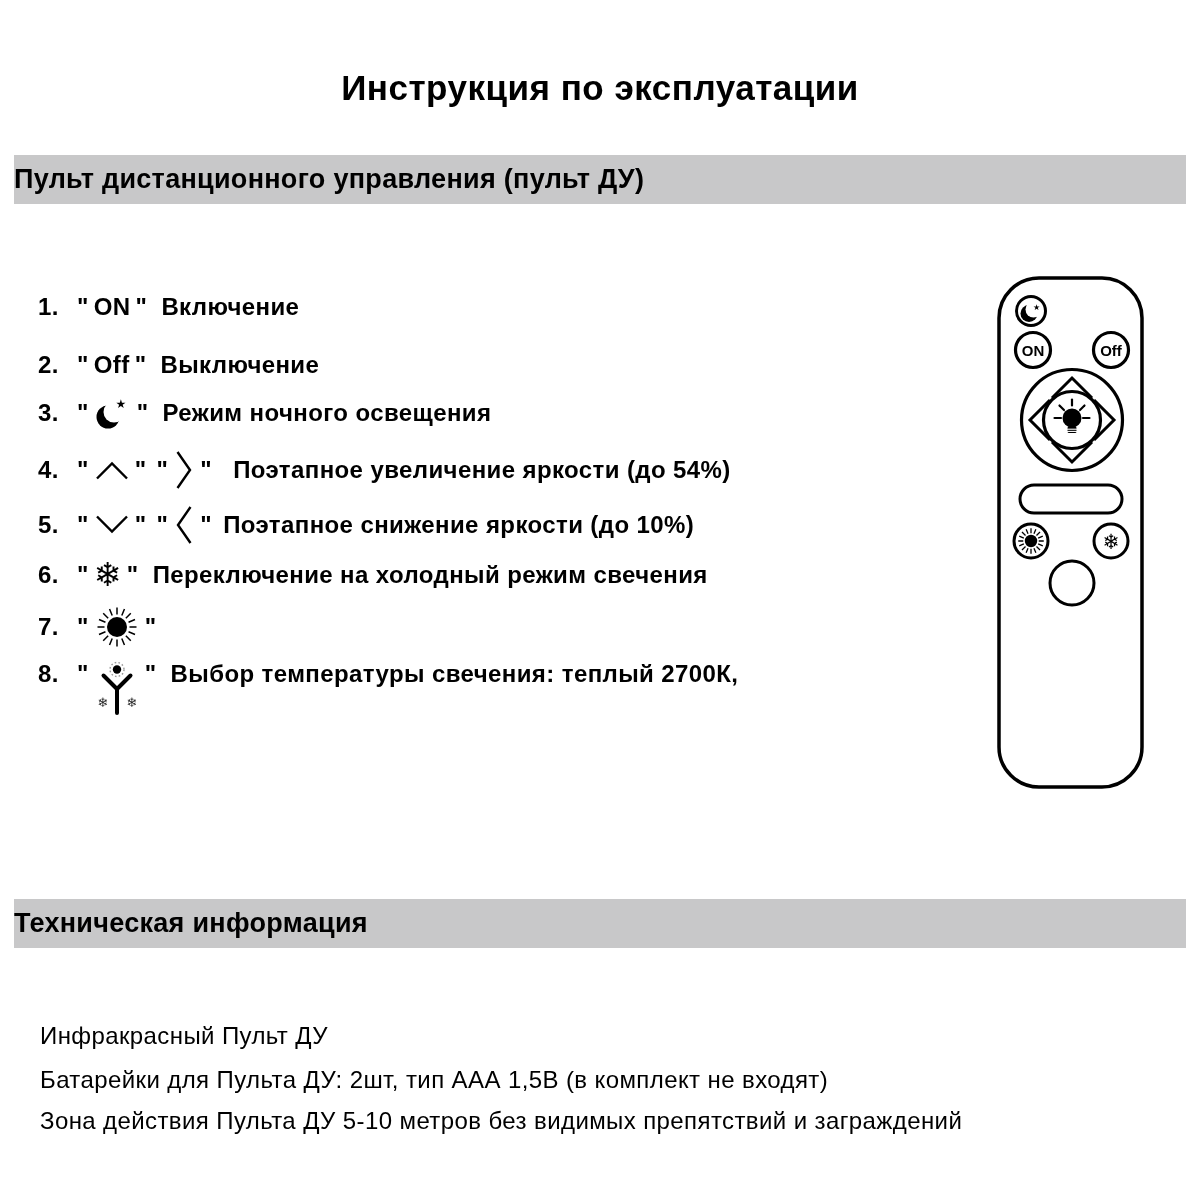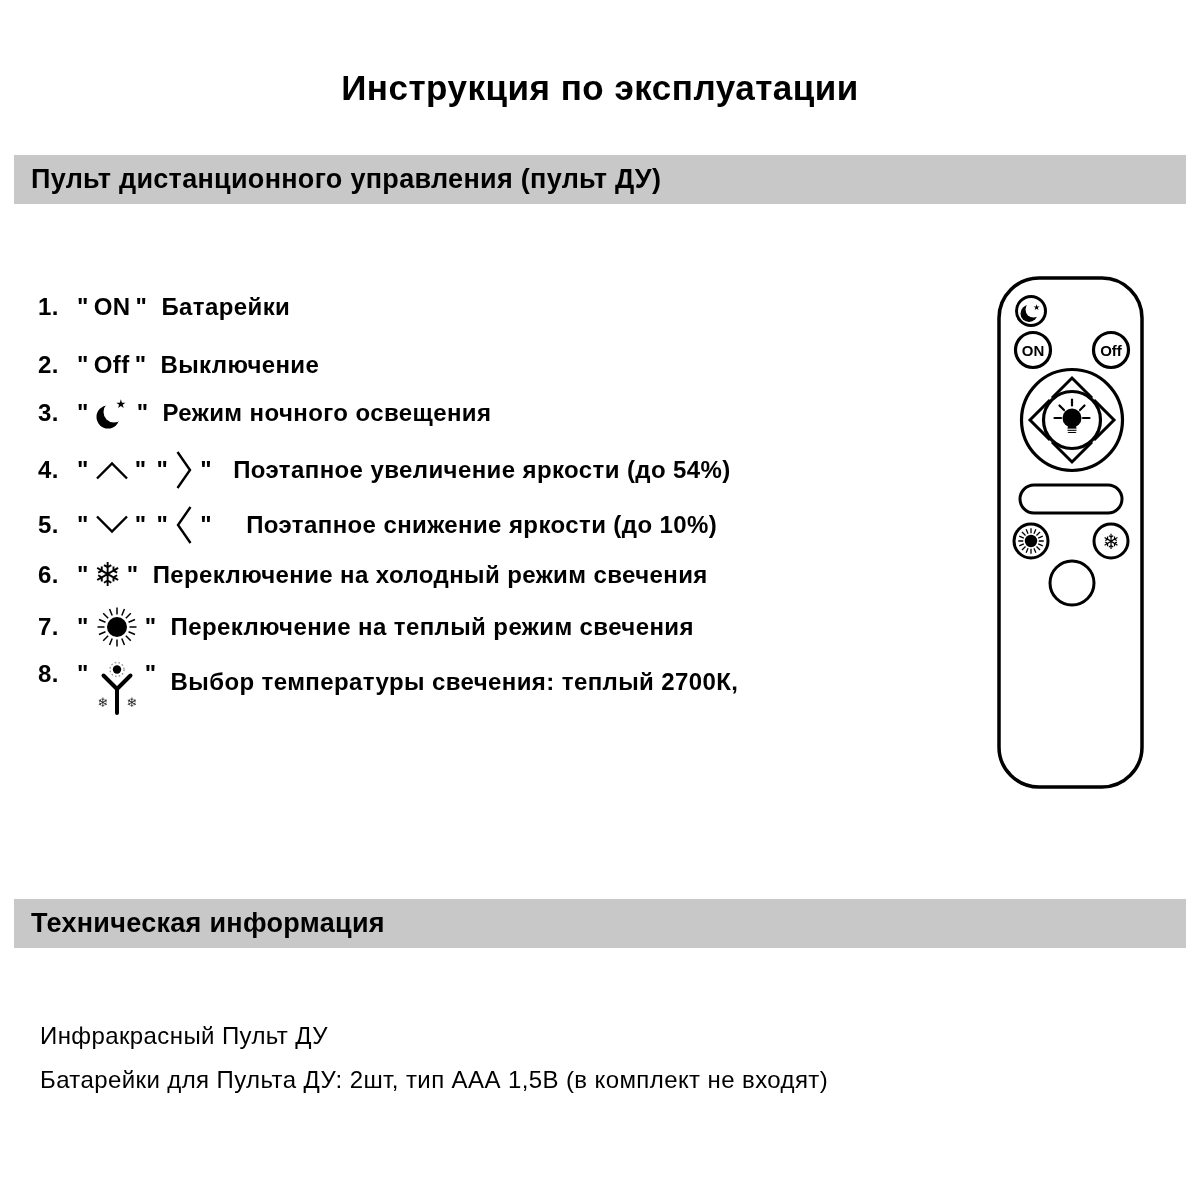--- a/index.html
+++ b/index.html
@@ -8,40 +8,40 @@
   .page { position: relative; width: 1200px; height: 1200px; background: #fff; overflow: hidden; }
 
   .title {
     position: absolute; top: 68px; left: 0; width: 1200px;
     text-align: center; font-size: 35px; font-weight: bold; letter-spacing: .5px;
   }
 
   .bar {
     position: absolute; left: 14px; width: 1172px; height: 49px;
     background: #c8c8c9; display: flex; align-items: center;
-    padding-left: 17px; font-size: 27px; font-weight: bold; letter-spacing: .3px;
+    font-size: 27px; font-weight: bold; letter-spacing: .3px;
   }
   .bar1 { top: 155px; }
   .bar2 { top: 899px; }
 
   .li {
     position: absolute; left: 38px; height: 46px;
     display: flex; align-items: center;
     font-size: 24px; font-weight: bold; letter-spacing: .4px; white-space: nowrap;
   }
   .li .num { width: 34px; flex: none; }
   .li .q   { margin: 0 5px; }
   .li .txt { margin-left: 9px; }
   .li svg  { display: block; }
   .li1 { top: 284px; } .li2 { top: 342px; } .li3 { top: 390px; }
   .li4 { top: 447px; } .li5 { top: 502px; } .li6 { top: 552px; }
   .li7 { top: 604px; }
   .li8 { top: 659px; height: auto; align-items: flex-start; }
   .li8 .num, .li8 .q { line-height: 30px; }
-  .li8 .txt2 { margin-left: 9px; line-height: 30px; margin-top: 8px; }
+  .li8 .txt2 { margin-left: 9px; line-height: 30px; }
   .glyph-snow {
     font-family: "DejaVu Sans", sans-serif; font-size: 33px; line-height: 34px;
     font-weight: normal;
   }
   .remote { position: absolute; left: 988px; top: 272px; }
 
   .tech-line {
     position: absolute; left: 40px; font-size: 24px; font-weight: normal;
     letter-spacing: .4px; line-height: 30px; white-space: nowrap;
   }
@@ -56,21 +56,21 @@
 
   <div class="bar bar1">
     <span>Пульт дистанционного управления (пульт ДУ)</span>
   </div>
 
   <div class="li li1">
     <span class="num">1.</span>
     <span class="q">"</span>
     <span>ON</span>
     <span class="q">"</span>
-    <span class="txt">Батарейки</span>
+    <span class="txt">Включение</span>
   </div>
 
   <div class="li li2">
     <span class="num">2.</span>
     <span class="q">"</span>
     <span>Off</span>
     <span class="q">"</span>
     <span class="txt">Выключение</span>
   </div>
 
@@ -116,21 +116,21 @@
       </svg>
     </span>
     <span class="q">"</span>
     <span class="q">"</span>
     <span>
       <svg width="22" height="44" viewBox="0 0 22 44">
         <polyline points="17.5,4 5,22 17.5,40" fill="none" stroke="#000" stroke-width="2.4"></polyline>
       </svg>
     </span>
     <span class="q">"</span>
-    <span class="txt" style="margin-left:29px">Поэтапное снижение яркости (до 10%)</span>
+    <span class="txt" style="margin-left:6px">Поэтапное снижение яркости (до 10%)</span>
   </div>
 
   <div class="li li6">
     <span class="num">6.</span>
     <span class="q">"</span>
     <span class="glyph-snow">❄</span>
     <span class="q">"</span>
     <span class="txt">Переключение на холодный режим свечения</span>
   </div>
 
@@ -146,21 +146,20 @@
           <line x1="3.5" y1="23" x2="42.5" y2="23" transform="rotate(67.5 23 23)"></line>
           <line x1="3.5" y1="23" x2="42.5" y2="23" transform="rotate(90 23 23)"></line>
           <line x1="3.5" y1="23" x2="42.5" y2="23" transform="rotate(112.5 23 23)"></line>
           <line x1="3.5" y1="23" x2="42.5" y2="23" transform="rotate(135 23 23)"></line>
           <line x1="3.5" y1="23" x2="42.5" y2="23" transform="rotate(157.5 23 23)"></line>
         </g>
         <circle cx="23" cy="23" r="10" fill="#000"></circle>
       </svg>
     </span>
     <span class="q">"</span>
-    <span class="txt">Переключение на теплый режим свечения</span>
   </div>
 
   <div class="li li8">
     <span class="num">8.</span>
     <span class="q">"</span>
     <span style="margin-top:2px">
       <svg width="46" height="56" viewBox="0 0 46 56">
         <line x1="23" y1="52" x2="23" y2="28" stroke="#000" stroke-width="4" stroke-linecap="round"></line>
         <line x1="23" y1="28" x2="9.5" y2="14.5" stroke="#000" stroke-width="4" stroke-linecap="round"></line>
         <line x1="23" y1="28" x2="36.5" y2="14.5" stroke="#000" stroke-width="4" stroke-linecap="round"></line>
@@ -243,14 +242,15 @@
       <circle cx="84" cy="311" r="22" fill="#fff" stroke="#000" stroke-width="3"></circle>
     </svg>
   </div>
 
   <div class="bar bar2">
     <span>Техническая информация</span>
   </div>
 
   <div class="tech-line tl1">Инфракрасный Пульт ДУ</div>
   <div class="tech-line tl2">Батарейки для Пульта ДУ: 2шт, тип ААА 1,5В (в комплект не входят)</div>
+  <div class="tech-line tl3">Зона действия Пульта ДУ 5-10 метров без видимых препятствий и заграждений</div>
 
 </div>
 
 </body></html>

